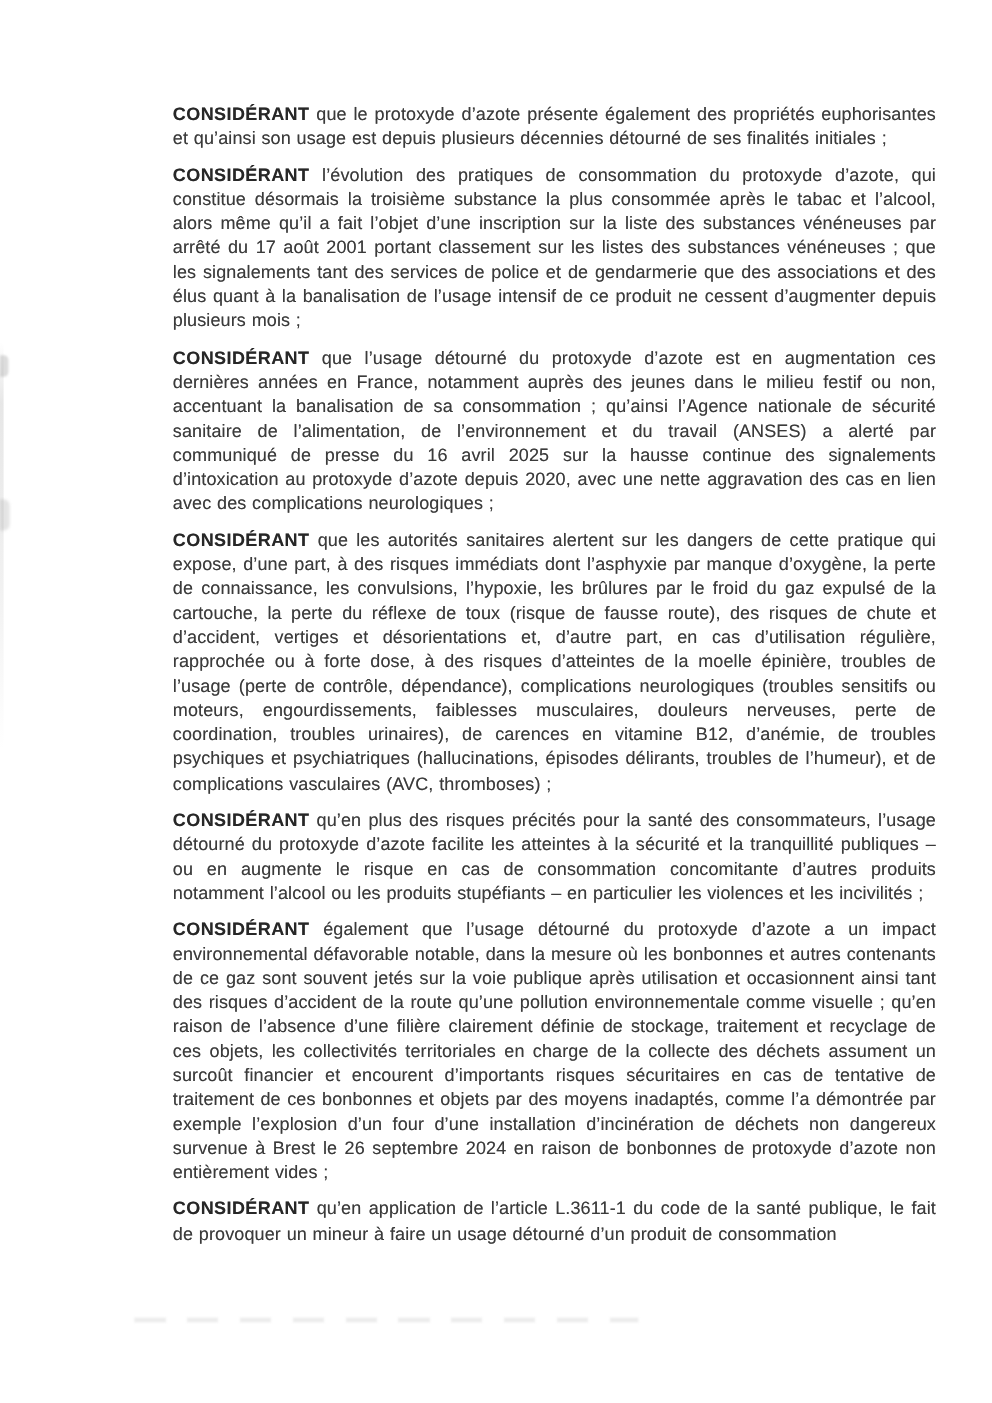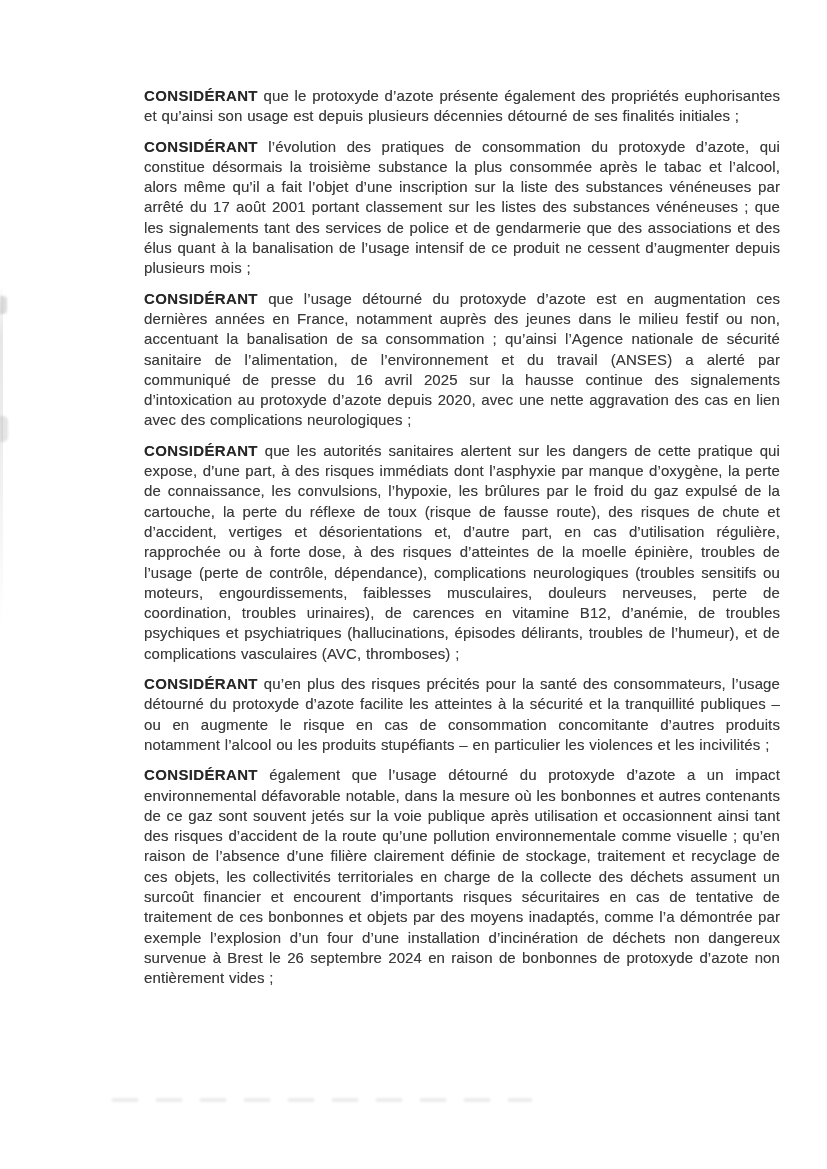--- a/index.html
+++ b/index.html
@@ -84,15 +84,16 @@
     <p><strong>CONSIDÉRANT</strong> <span>l’évolution des pratiques de consommation du protoxyde d’azote, qui constitue désormais la troisième substance la plus consommée après le tabac et l’alcool, alors même qu’il a fait l’objet d’une inscription sur la liste des substances vénéneuses par arrêté du 17 août 2001 portant classement sur les listes des substances vénéneuses ; que les signalements tant des services de police et de gendarmerie que des associations et des élus quant à la banalisation de l’usage intensif de ce produit ne cessent d’augmenter depuis plusieurs mois ;</span></p>
 
     <p><strong>CONSIDÉRANT</strong> <span>que l’usage détourné du protoxyde d’azote est en augmentation ces dernières années en France, notamment auprès des jeunes dans le milieu festif ou non, accentuant la banalisation de sa consommation ; qu’ainsi l’Agence nationale de sécurité sanitaire de l’alimentation, de l’environnement et du travail (ANSES) a alerté par communiqué de presse du 16 avril 2025 sur la hausse continue des signalements d’intoxication au protoxyde d’azote depuis 2020, avec une nette aggravation des cas en lien avec des complications neurologiques ;</span></p>
 
     <p><strong>CONSIDÉRANT</strong> <span>que les autorités sanitaires alertent sur les dangers de cette pratique qui expose, d’une part, à des risques immédiats dont l’asphyxie par manque d’oxygène, la perte de connaissance, les convulsions, l’hypoxie, les brûlures par le froid du gaz expulsé de la cartouche, la perte du réflexe de toux (risque de fausse route), des risques de chute et d’accident, vertiges et désorientations et, d’autre part, en cas d’utilisation régulière, rapprochée ou à forte dose, à des risques d’atteintes de la moelle épinière, troubles de l’usage (perte de contrôle, dépendance), complications neurologiques (troubles sensitifs ou moteurs, engourdissements, faiblesses musculaires, douleurs nerveuses, perte de coordination, troubles urinaires), de carences en vitamine B12, d’anémie, de troubles psychiques et psychiatriques (hallucinations, épisodes délirants, troubles de l’humeur), et de complications vasculaires (AVC, thromboses) ;</span></p>
 
     <p><strong>CONSIDÉRANT</strong> <span>qu’en plus des risques précités pour la santé des consommateurs, l’usage détourné du protoxyde d’azote facilite les atteintes à la sécurité et la tranquillité publiques – ou en augmente le risque en cas de consommation concomitante d’autres produits notamment l’alcool ou les produits stupéfiants – en particulier les violences et les incivilités ;</span></p>
 
     <p><strong>CONSIDÉRANT</strong> <span>également que l’usage détourné du protoxyde d’azote a un impact environnemental défavorable notable, dans la mesure où les bonbonnes et autres contenants de ce gaz sont souvent jetés sur la voie publique après utilisation et occasionnent ainsi tant des risques d’accident de la route qu’une pollution environnementale comme visuelle ; qu’en raison de l’absence d’une filière clairement définie de stockage, traitement et recyclage de ces objets, les collectivités territoriales en charge de la collecte des déchets assument un surcoût financier et encourent d’importants risques sécuritaires en cas de tentative de traitement de ces bonbonnes et objets par des moyens inadaptés, comme l’a démontrée par exemple l’explosion d’un four d’une installation d’incinération de déchets non dangereux survenue à Brest le 26 septembre 2024 en raison de bonbonnes de protoxyde d’azote non entièrement vides ;</span></p>
 
+    <p><strong>CONSIDÉRANT</strong> <span>qu’en application de l’article L.3611-1 du code de la santé publique, le fait de provoquer un mineur à faire un usage détourné d’un produit de consommation</span></p>
 
   </div>
 </div>
 
 </body></html>

